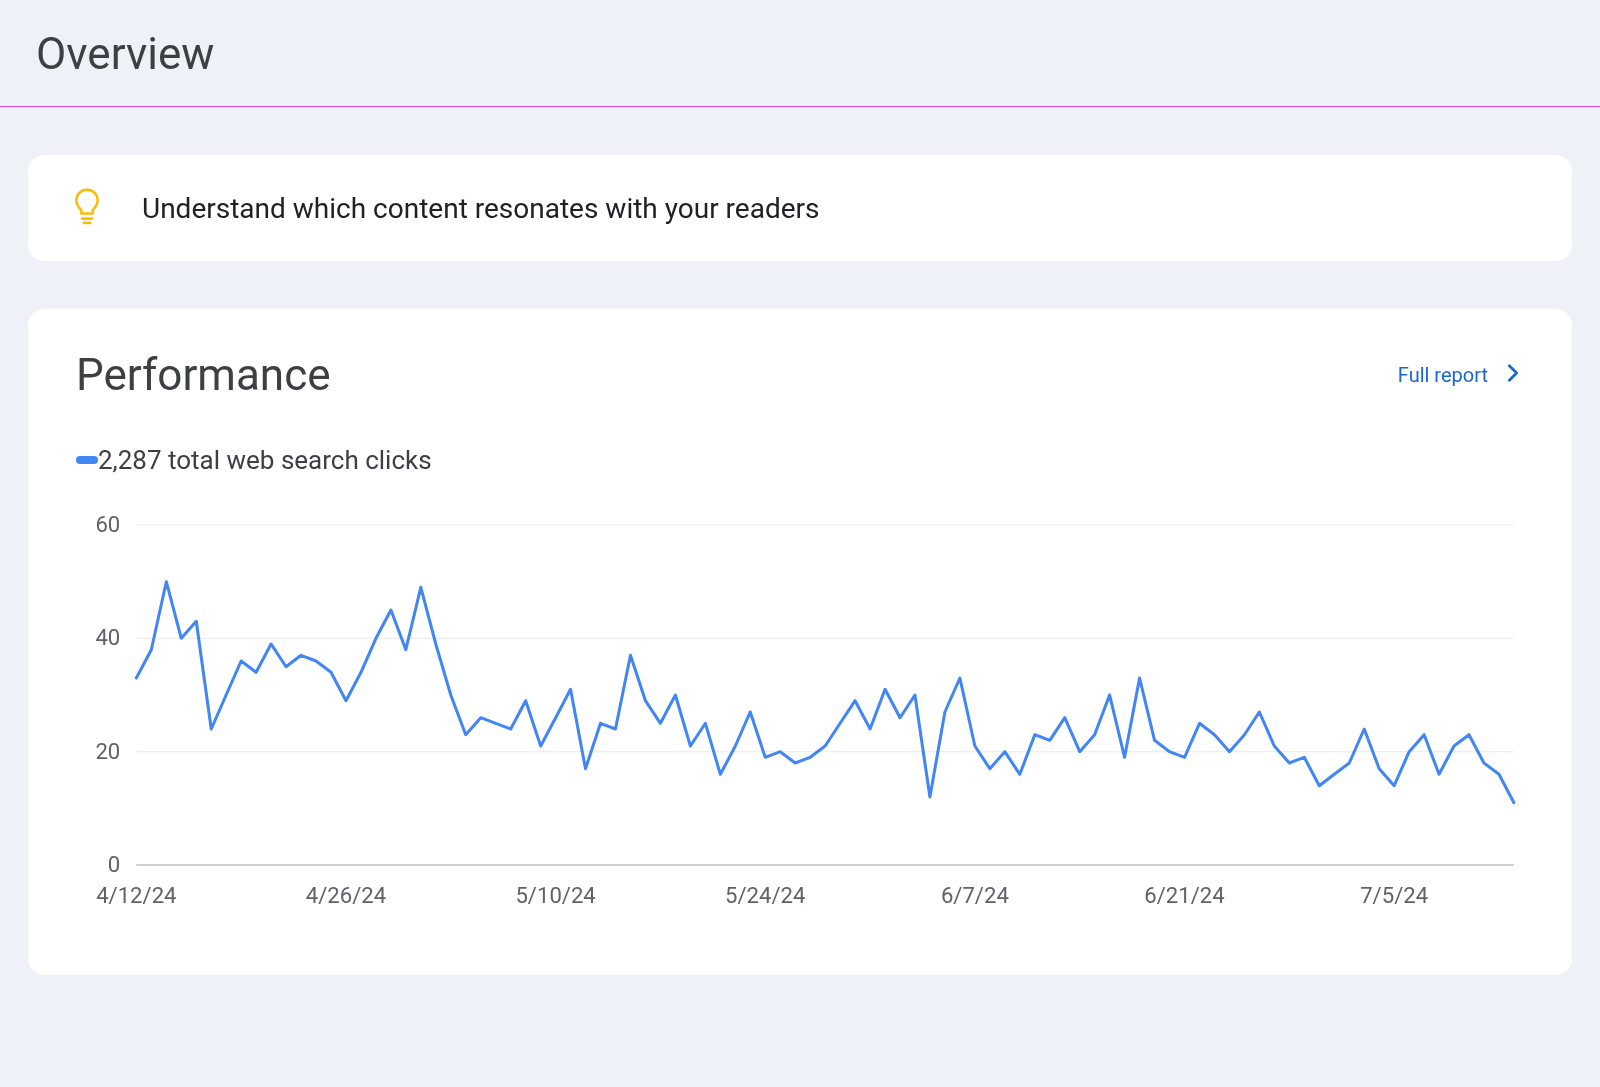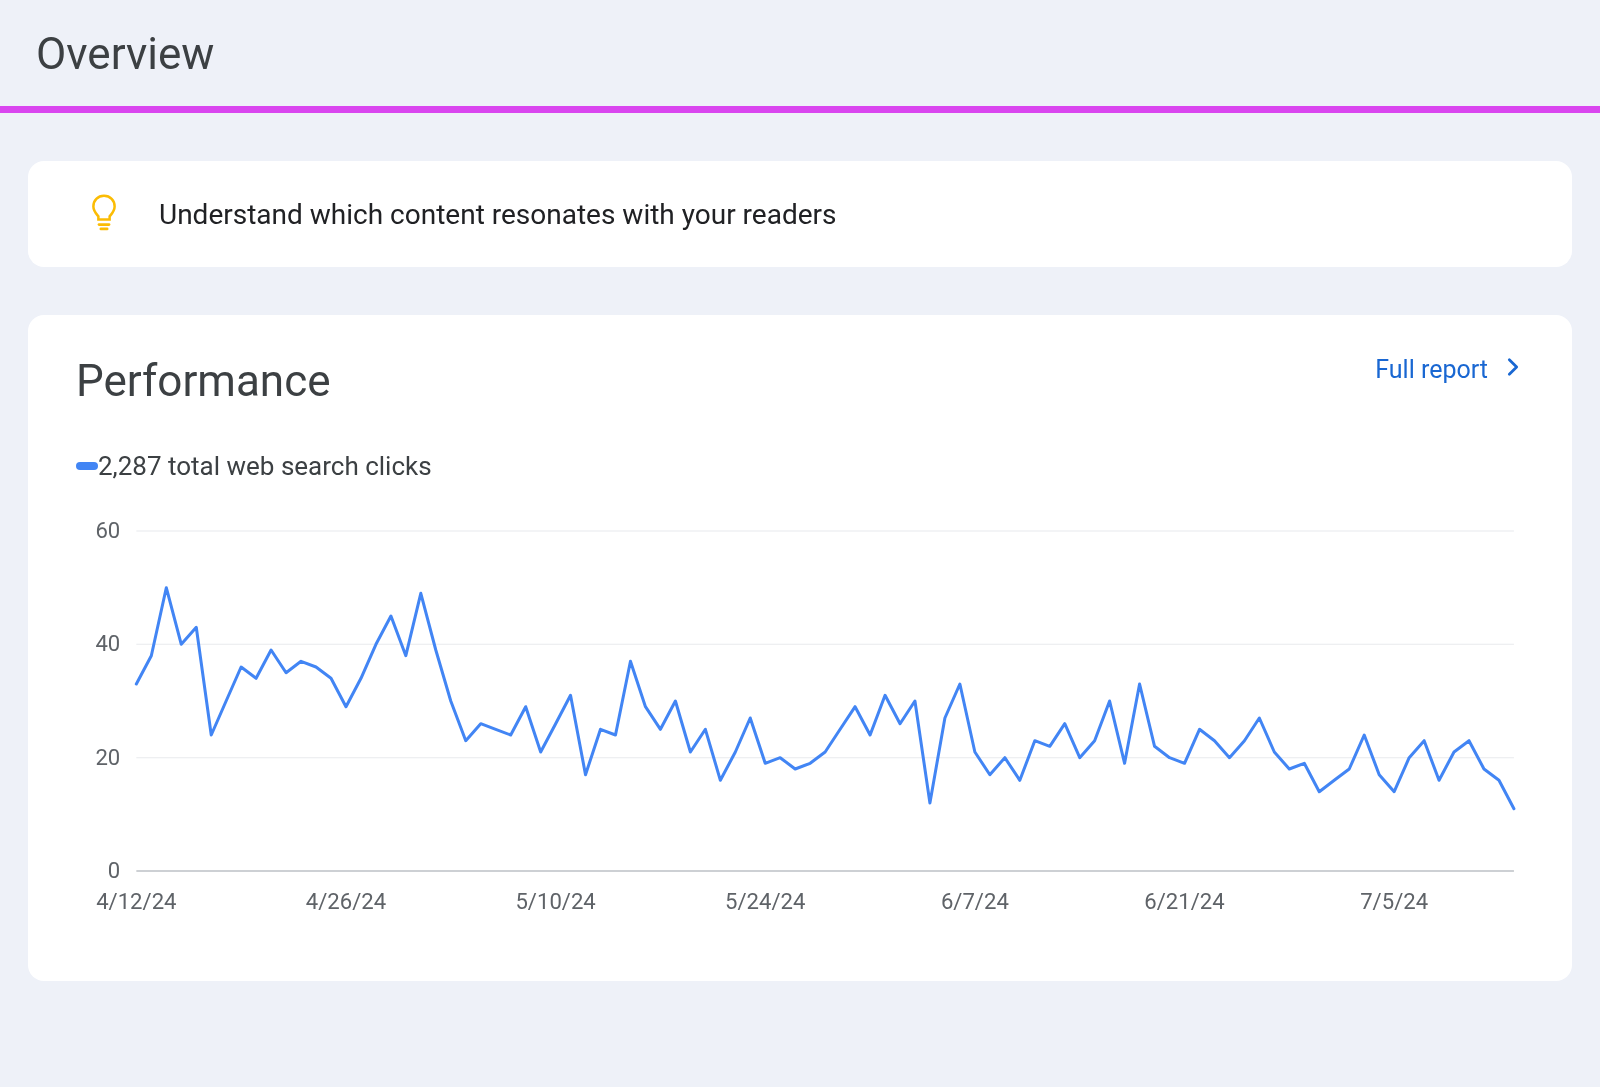--- a/index.html
+++ b/index.html
@@ -11,32 +11,32 @@
     width: 1600px;
   }
   .page {
     padding: 0 0 40px 0;
   }
   .page-title {
     font-size: 44px;
     font-weight: 400;
     color: #3c4043;
     padding: 28px 36px 26px 36px;
-    border-bottom: 7px solid #d946ef;
+    border-bottom: 1px solid #d946ef;
     margin: 0 0 48px 0;
   }
   .card {
     background: #fff;
     border-radius: 16px;
     margin: 0 28px 48px 28px;
   }
   .insights-card {
     display: flex;
     align-items: center;
-    padding: 32px 61px;
+    padding: 32px 44px;
     justify-content: space-between;
     margin-top: 12px;
   }
   .insights-left {
     display: flex;
     align-items: center;
     gap: 40px;
   }
   .bulb-icon {
     width: 30px;
@@ -58,34 +58,34 @@
   .ext-icon {
     width: 26px;
     height: 26px;
   }
   .perf-card {
     padding: 40px 48px 60px 48px;
   }
   .perf-header {
     display: flex;
     justify-content: space-between;
-    align-items: flex-start;
+    align-items: center;
     margin-bottom: 44px;
   }
   .perf-title {
     font-size: 44px;
     font-weight: 400;
     color: #3c4043;
   }
   .full-report {
     display: flex;
     align-items: center;
     gap: 14px;
     color: #1967d2;
-    font-size: 25px;
+    font-size: 20px;
     cursor: pointer;
   }
   .chev-icon {
     width: 22px;
     height: 22px;
   }
   .legend {
     display: flex;
     align-items: center;
     margin-bottom: 30px;

